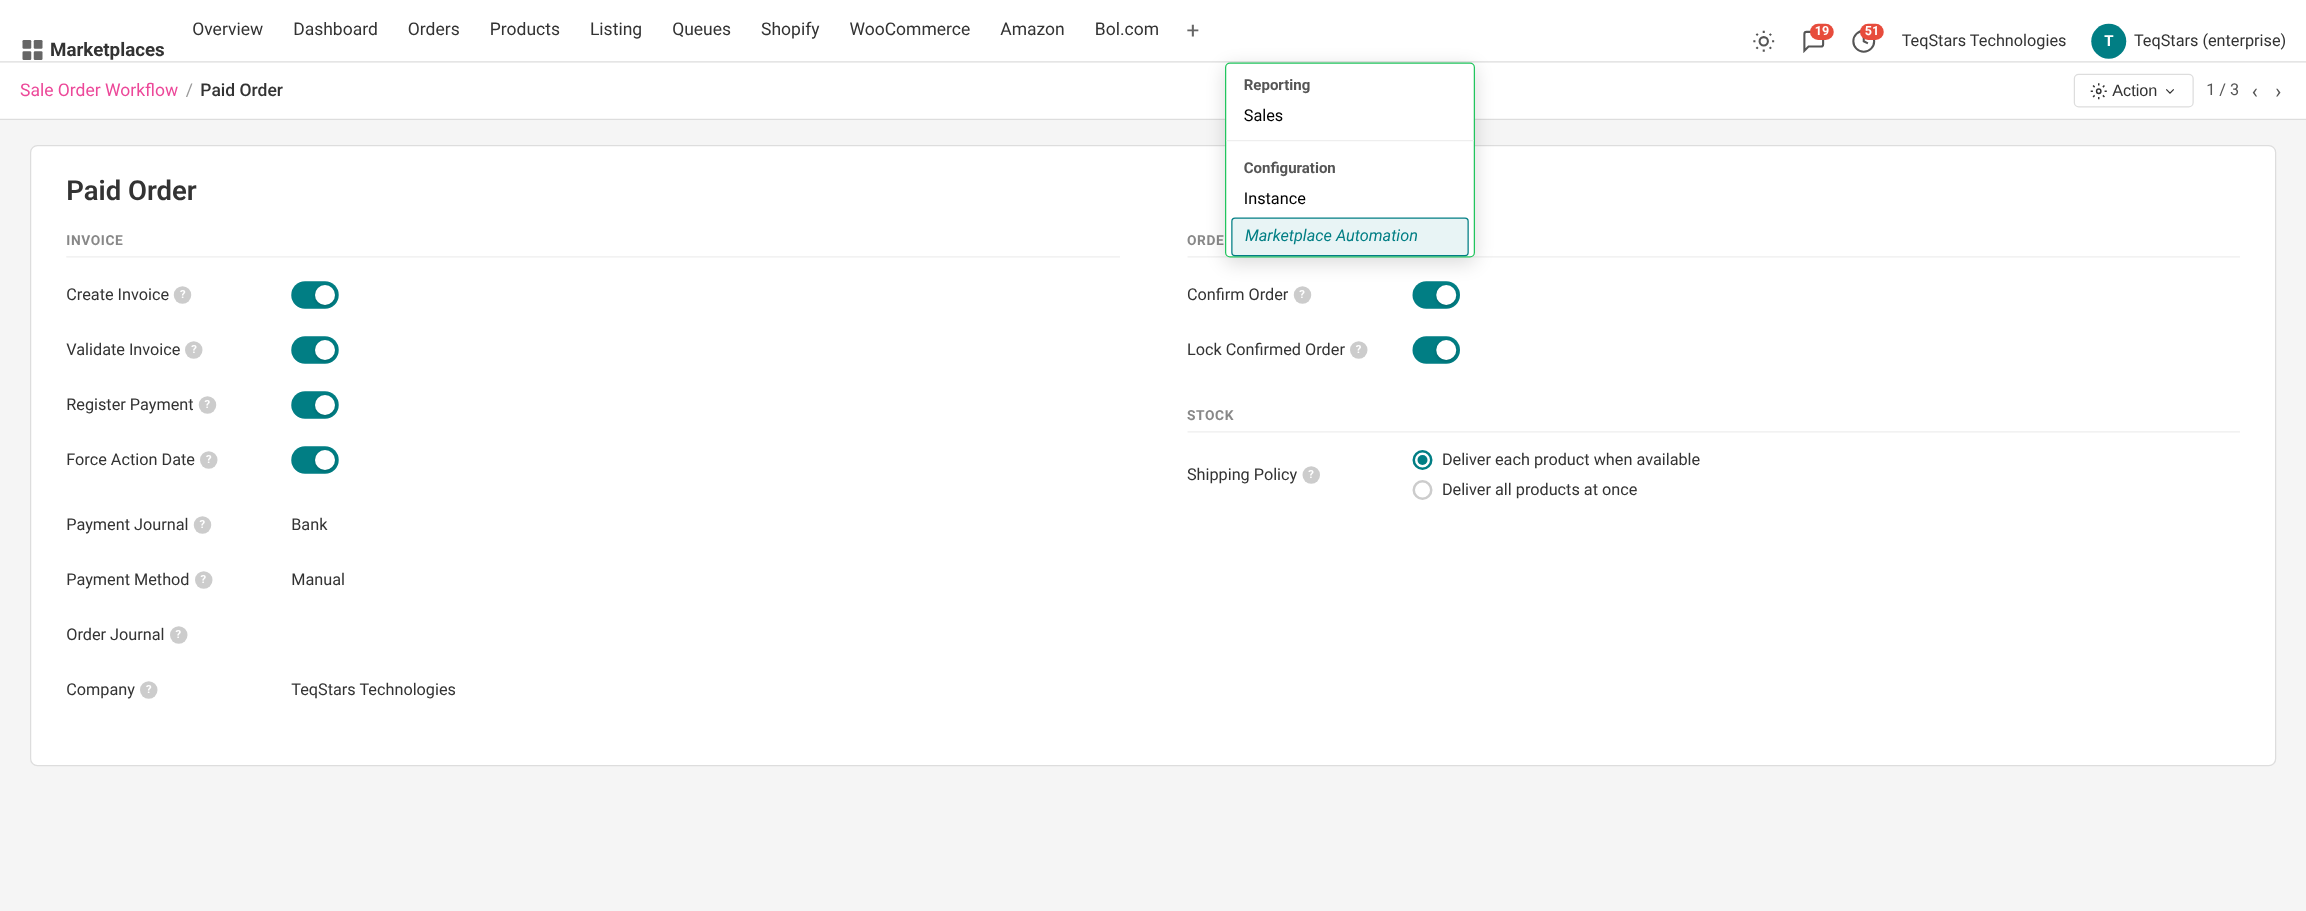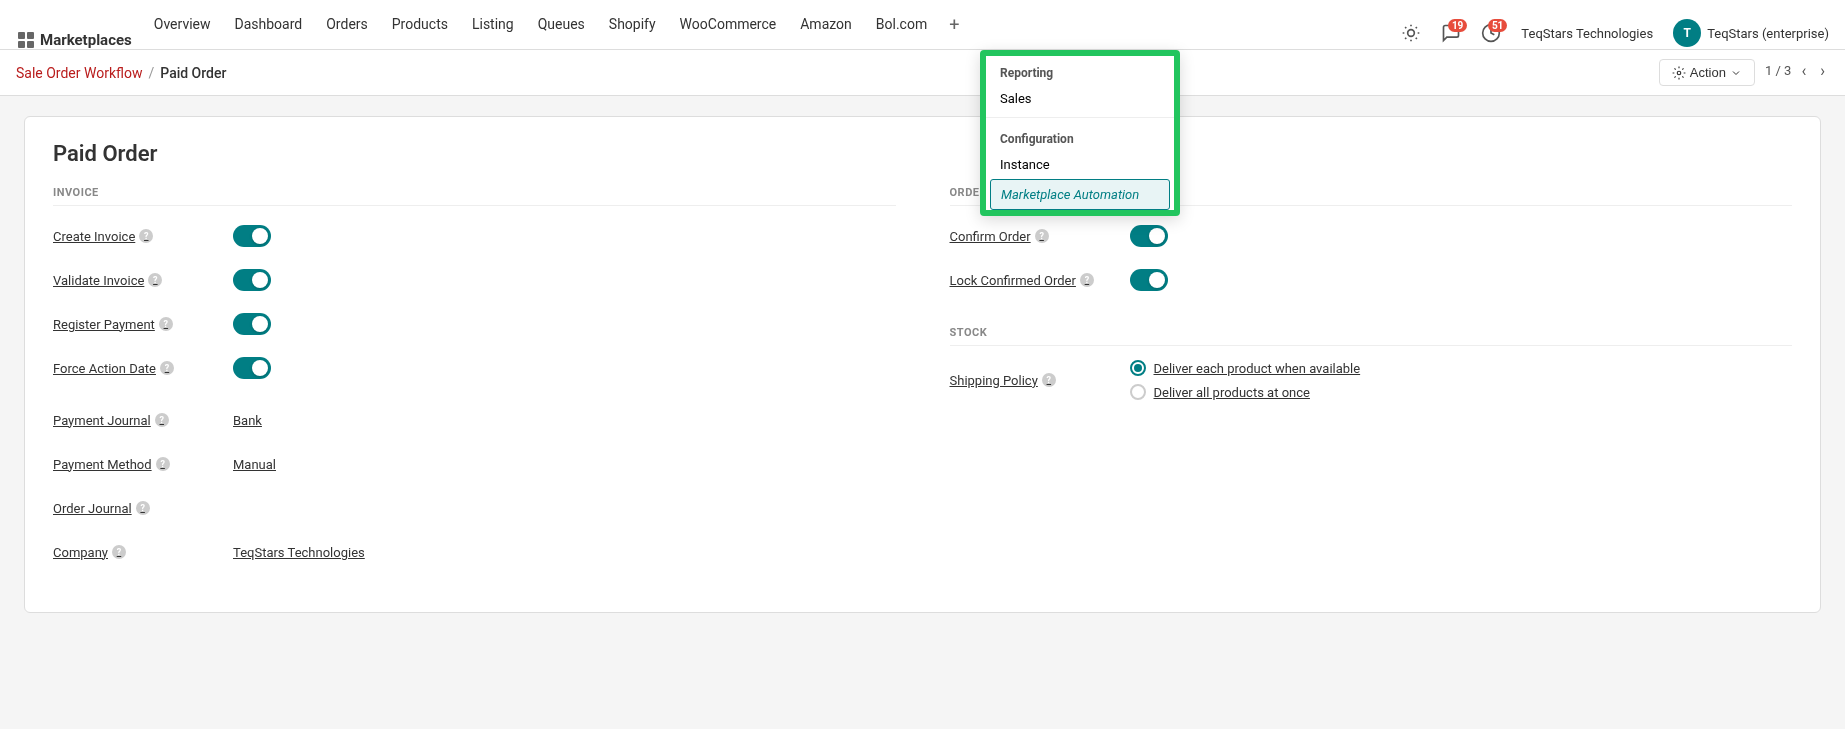--- a/index.html
+++ b/index.html
@@ -123,29 +123,29 @@
       height: 46px;
       border-bottom: 1px solid #ddd;
     }
     .breadcrumb {
       display: flex;
       align-items: center;
       gap: 6px;
       font-size: 14px;
     }
     .breadcrumb-link {
-      color: #b91c1c;
+      color: #ec4899;
       cursor: pointer;
       text-decoration: none;
     }
     .breadcrumb-sep { color: #999; }
     .breadcrumb-current { color: #333; font-weight: 500; }
     .breadcrumb-right {
       display: flex;
-      align-items: flex-start;
+      align-items: center;
       gap: 10px;
     }
     .action-btn {
       display: flex;
       align-items: center;
       gap: 4px;
       border: 1px solid #ddd;
       border-radius: 4px;
       padding: 5px 12px;
       cursor: pointer;
@@ -199,21 +199,20 @@
       color: #888;
       border-bottom: 1px solid #eee;
       padding-bottom: 6px;
       margin-bottom: 14px;
     }
     .form-row {
       display: flex;
       align-items: center;
       margin-bottom: 12px;
       min-height: 32px;
-      text-decoration: underline;
     }
     .form-label {
       display: flex;
       align-items: center;
       gap: 4px;
       min-width: 180px;
       font-size: 13px;
       color: #333;
     }
     .help-icon {
@@ -285,21 +284,21 @@
       border-radius: 50%;
       background: #017e84;
     }
 
     
     .dropdown-overlay {
       position: fixed;
       top: 50px;
       left: 980px;
       background: #fff;
-      border: 6px solid #22c55e;
+      border: 1px solid #22c55e;
       border-radius: 4px;
       box-shadow: 0 4px 16px rgba(0,0,0,0.15);
       min-width: 200px;
       z-index: 200;
     }
     .dropdown-section-label {
       font-size: 12px;
       font-weight: 700;
       color: #555;
       padding: 10px 14px 4px;

